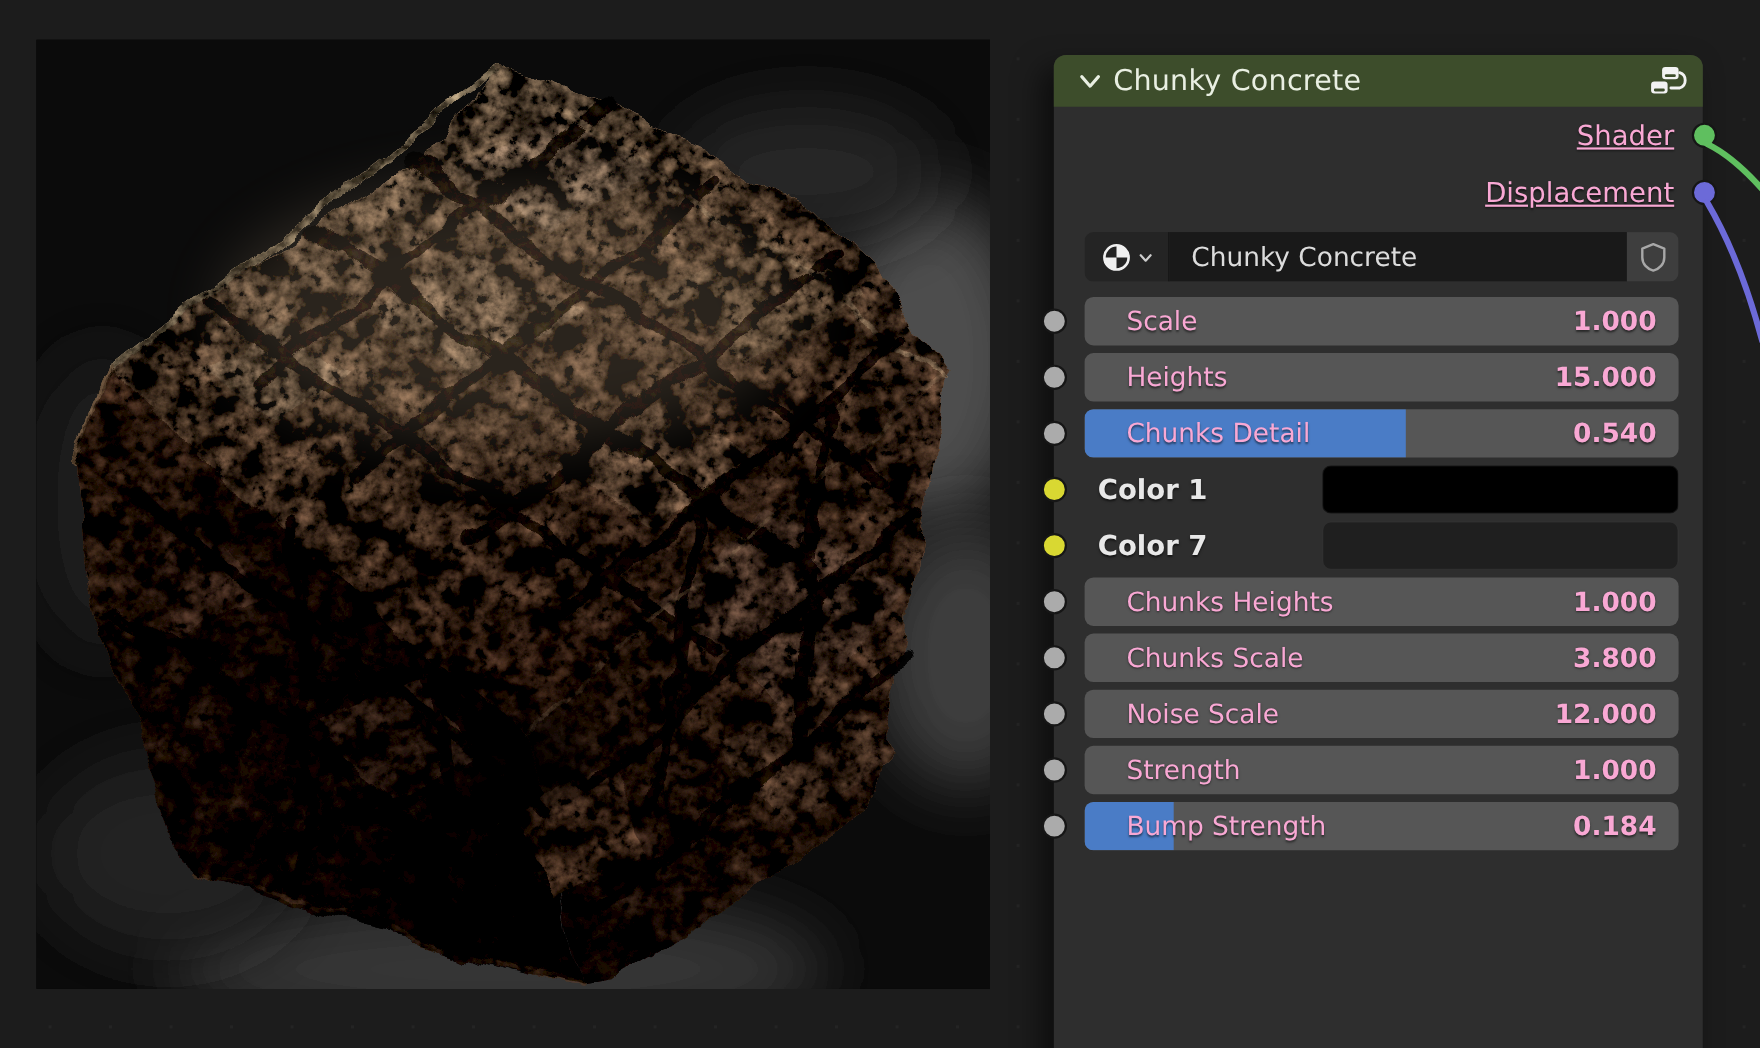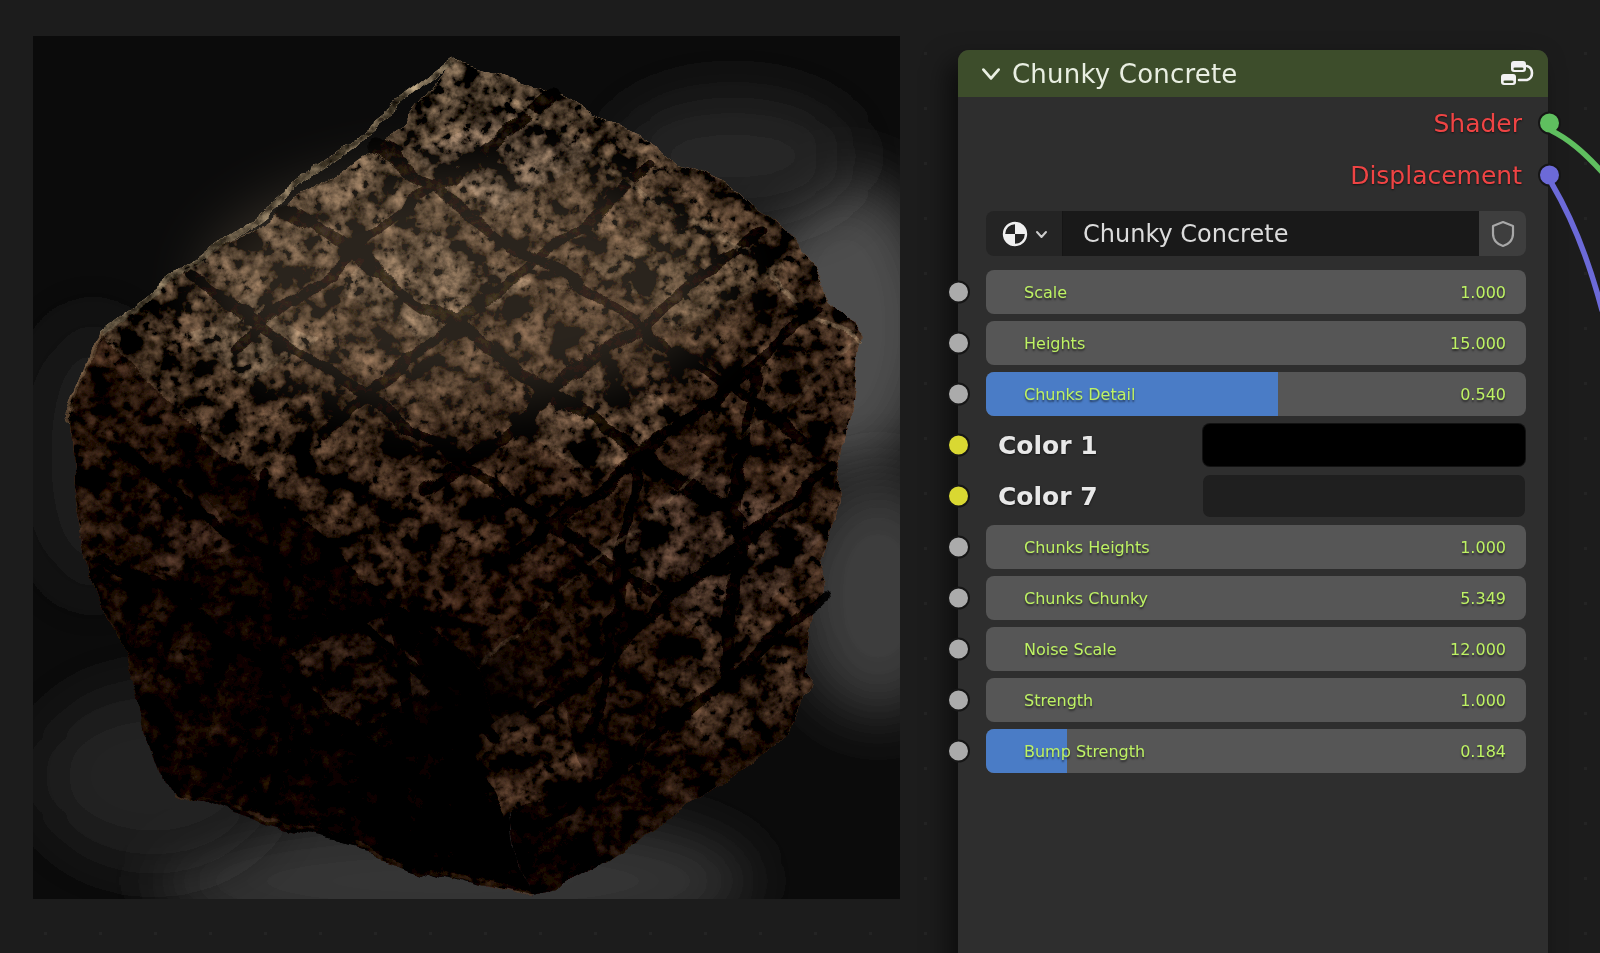--- a/index.html
+++ b/index.html
@@ -24,21 +24,21 @@
     position:absolute;left:0;top:0;right:0;height:47px;
     background:#3d4d2b;border-radius:11px 11px 0 0;
     display:flex;align-items:center;padding:0 14px;box-sizing:border-box;
     color:#e9efe2;
   }
   .node-header .chev{width:26px;height:26px;margin:0 8px 0 6px;flex:0 0 auto;}
   .node-title{font-size:26px;letter-spacing:.2px;flex:1 1 auto;white-space:nowrap;}
   .group-icon{width:36px;height:32px;flex:0 0 auto;}
   .outputs{position:absolute;top:47px;left:0;right:0;}
   .out-row{position:relative;height:52px;display:flex;align-items:center;justify-content:flex-end;padding-right:26px;}
-  .out-label{color:#ef4444;font-size:25px;text-shadow:0 1px 2px rgba(0,0,0,.6);}
+  .out-label{color:#f9a8d4;font-size:25px;text-shadow:0 1px 2px rgba(0,0,0,.6);text-decoration:underline;}
   .socket{
     position:absolute;width:23px;height:23px;border-radius:50%;
     background:#ababab;border:2.5px solid #161616;box-sizing:border-box;
   }
   .out-row .socket{right:-13px;top:50%;transform:translateY(-50%);}
   
   .db-row{
     position:absolute;left:28px;top:161px;width:540px;height:45px;
     display:flex;border-radius:8px;overflow:hidden;
   }
@@ -50,24 +50,24 @@
   .params{position:absolute;left:0;top:220px;right:0;}
   .row{position:relative;height:44px;margin-bottom:7px;}
   .row .socket{left:-11px;top:50%;transform:translateY(-50%);}
   .slider{
     position:absolute;left:28px;right:22px;top:0;bottom:0;
     background:#565656;border-radius:8px;overflow:hidden;
   }
   .slider .fill{position:absolute;left:0;top:0;bottom:0;background:#4a7cc6;}
   .slider .txt{
     position:absolute;inset:0;display:flex;align-items:center;
-    padding:0 20px;color:#bef264;font-size:16px;text-shadow:0 1.5px 2px rgba(0,0,0,.55);
+    padding:0 20px;color:#f9a8d4;font-size:24px;text-shadow:0 1.5px 2px rgba(0,0,0,.55);
   }
   .slider .label{flex:1 1 auto;padding-left:18px;white-space:nowrap;}
-  .slider .value{flex:0 0 auto;}
+  .slider .value{flex:0 0 auto;font-weight:bold;}
   .color-row .clabel{
     position:absolute;left:40px;top:50%;transform:translateY(-50%);
     color:#e8e8e8;font-size:25px;text-shadow:0 1.5px 2px rgba(0,0,0,.55);font-weight:bold;
   }
   .swatch{
     position:absolute;left:244px;right:22px;top:0;bottom:0;
     border-radius:8px;border:1px solid rgba(255,255,255,.07);box-sizing:border-box;
   }
   
   .wires{position:absolute;left:0;top:0;width:1600px;height:953px;pointer-events:none;}
@@ -284,22 +284,22 @@
             <span class="value">1.000</span>
           </div>
       </div>
     </div>
 
     <div class="row">
       <span class="socket" style="background: rgb(171, 171, 171);"></span>
       <div class="slider">
           <div class="fill" style="width: 0%;"></div>
         <div class="txt">
-            <span class="label">Chunks Chunky</span>
-            <span class="value">5.349</span>
+            <span class="label">Chunks Scale</span>
+            <span class="value">3.800</span>
           </div>
       </div>
     </div>
 
     <div class="row">
       <span class="socket" style="background: rgb(171, 171, 171);"></span>
       <div class="slider">
           <div class="fill" style="width: 0%;"></div>
         <div class="txt">
             <span class="label">Noise Scale</span>

